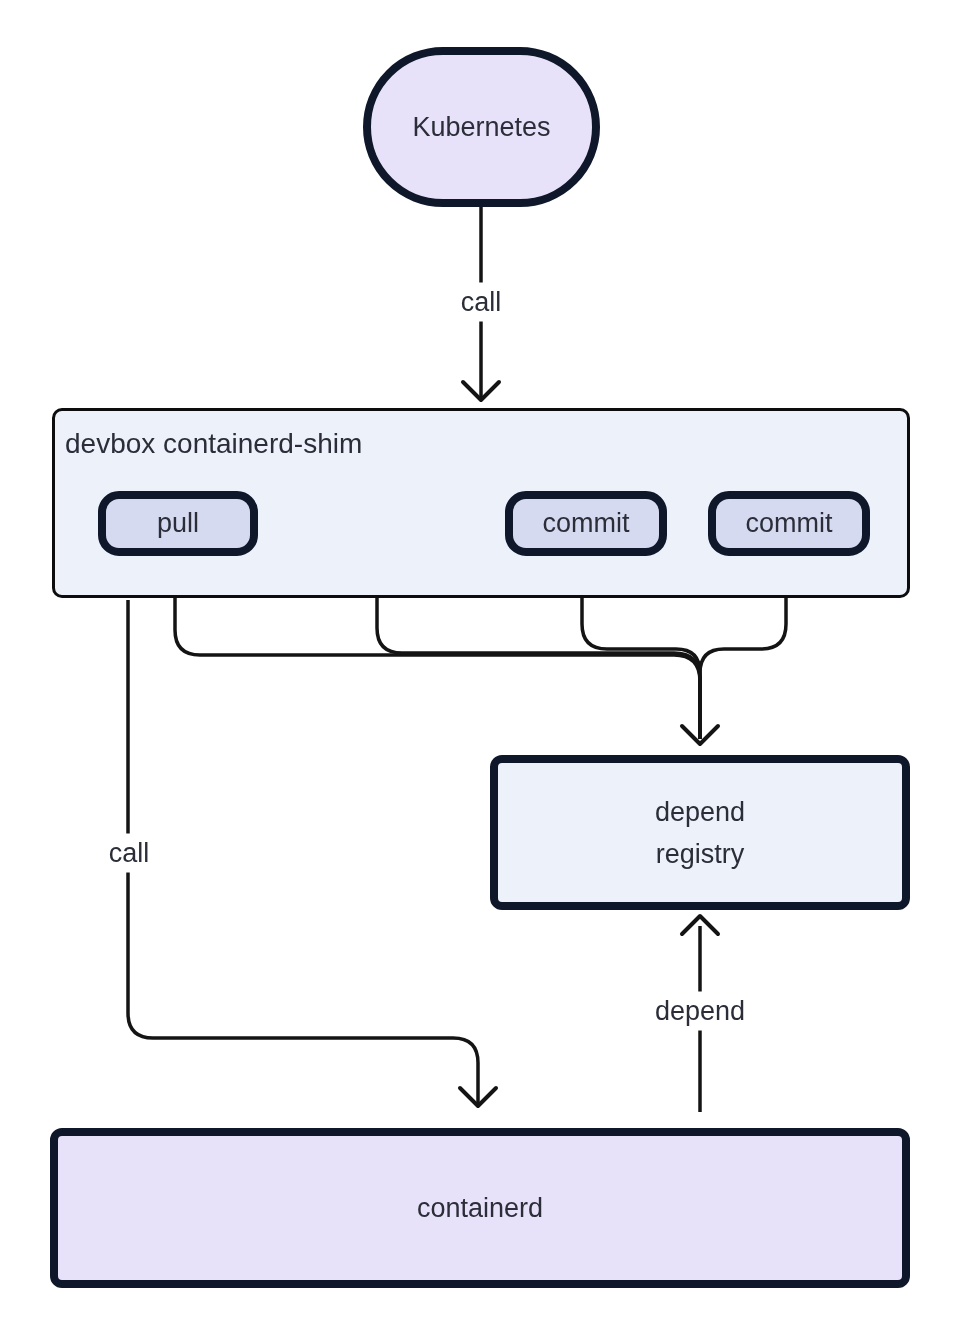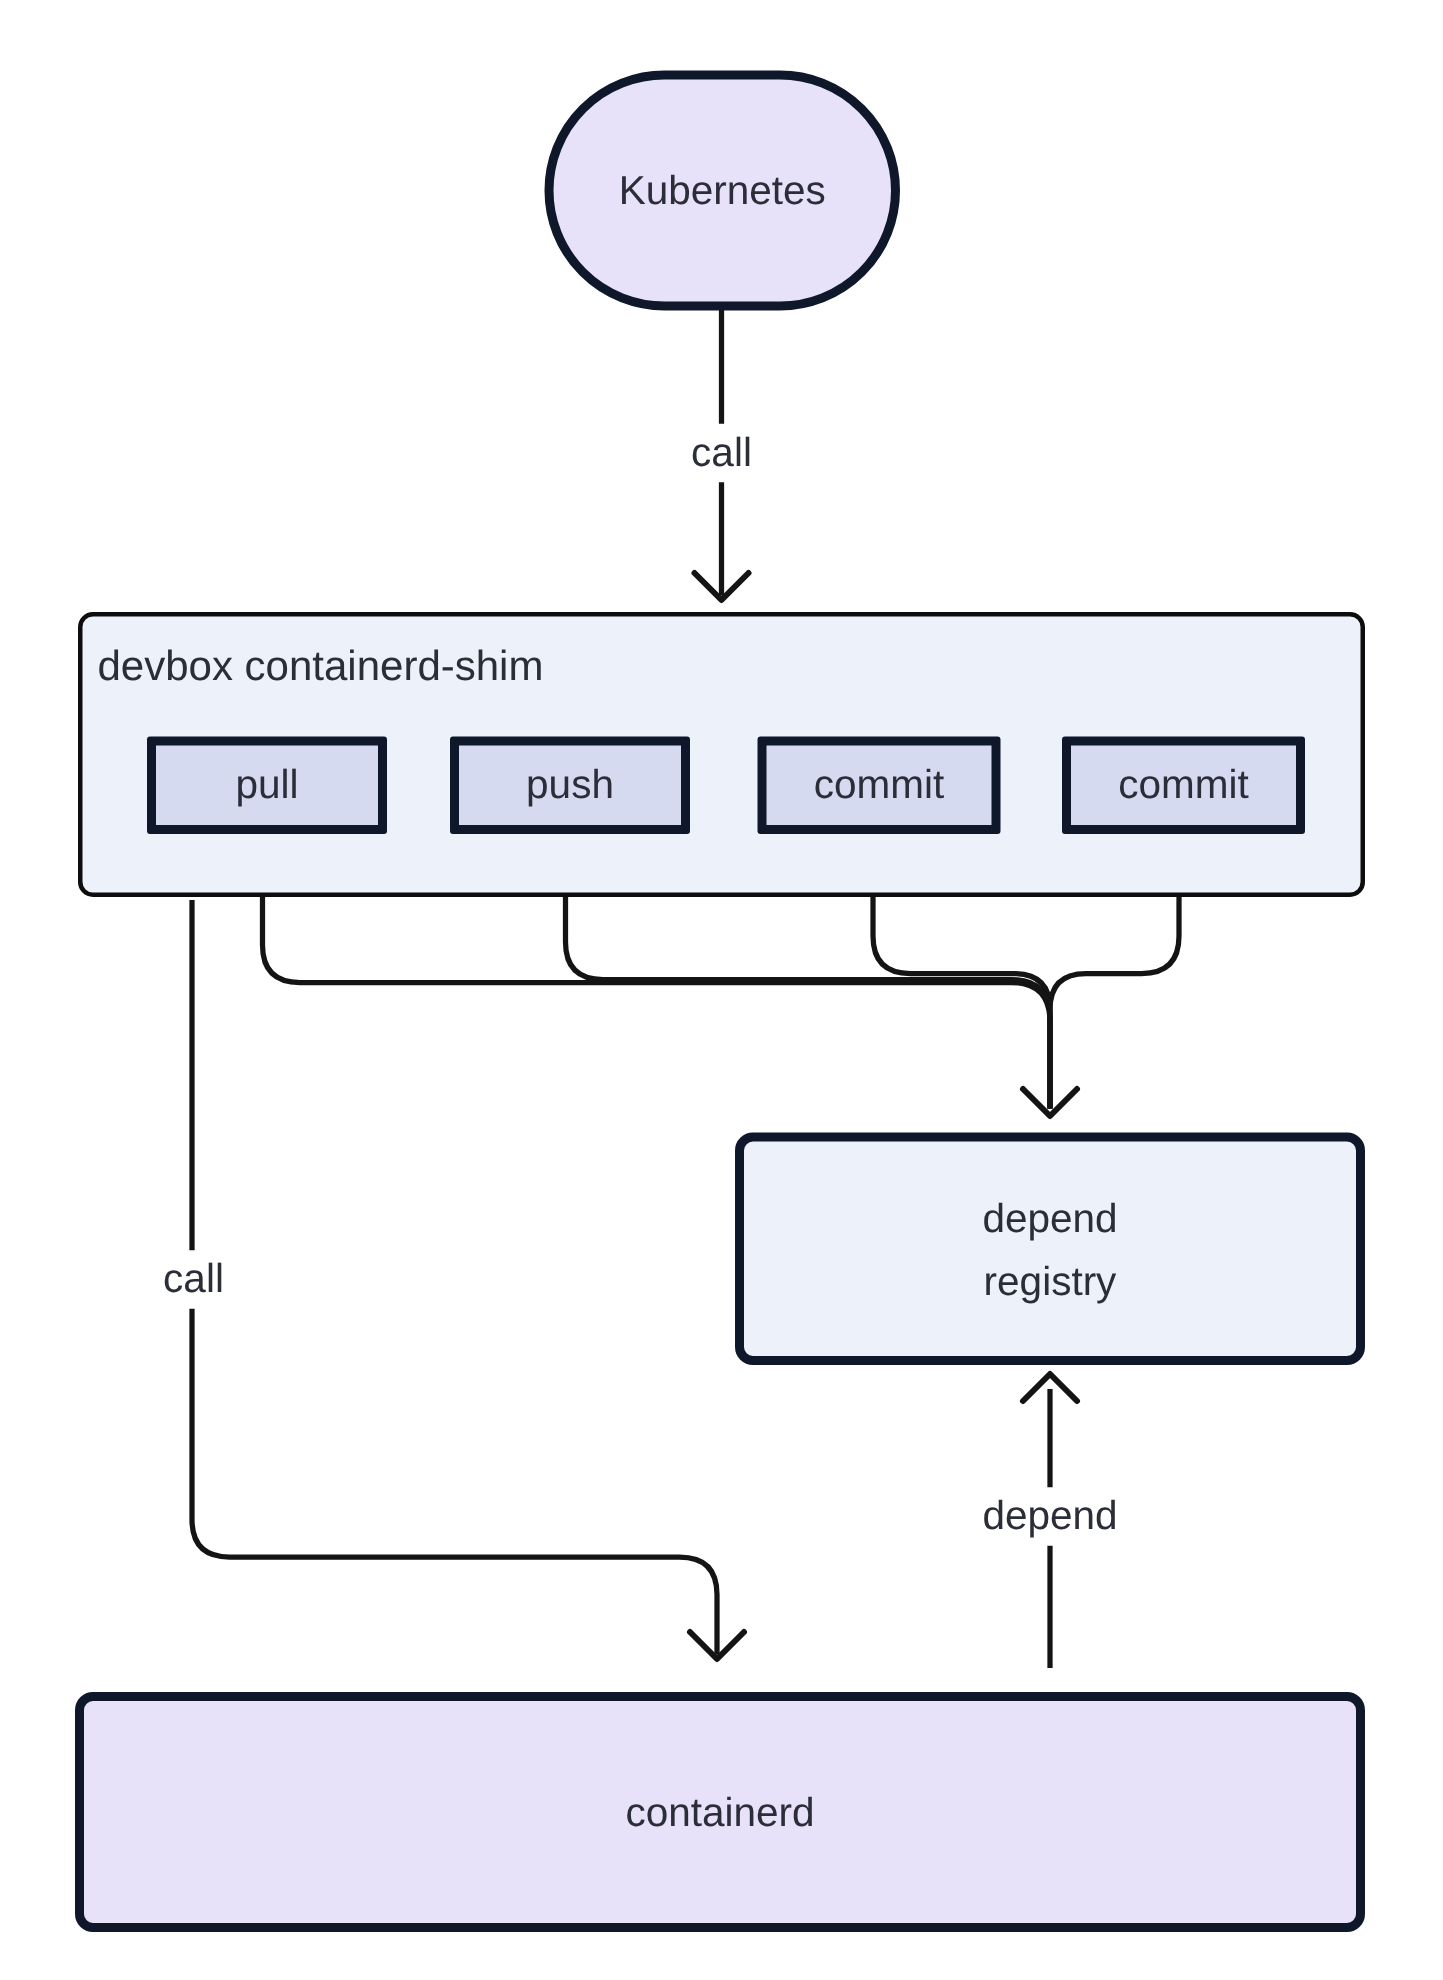--- a/index.html
+++ b/index.html
@@ -29,21 +29,21 @@
     stroke-width: 3.5;
   }
   .edges-layer path.arrowhead {
     stroke-width: 4;
     stroke-linecap: round;
     stroke-linejoin: round;
   }
   .node {
     position: absolute;
     box-sizing: border-box;
-    border: 6px solid #0f172a;
+    border: 8px solid #0f172a;
     display: flex;
     align-items: center;
     justify-content: center;
     text-align: center;
     font-size: 27px;
     color: #2b2e38;
   }
   .node-stadium {
     left: 363px;
     top: 47px;
@@ -67,21 +67,21 @@
     position: absolute;
     left: 10px;
     top: 17px;
     font-size: 28px;
     color: #2b2e38;
     white-space: nowrap;
   }
   .node-op {
     top: 80px;
     height: 65px;
-    border-radius: 2px;
+    border-radius: 21px;
     background: #d5daf0;
     font-size: 27px;
   }
   .node-pull   { left: 43px;  width: 160px; }
   .node-push   { left: 245px; width: 160px; }
   .node-commit { left: 450px; width: 162px; text-align: center; }
   .node-delete { left: 653px; width: 162px; }
   .node-registry {
     left: 490px;
     top: 755px;
@@ -139,23 +139,20 @@
 
   <div class="node node-stadium">
     <span>Kubernetes</span>
   </div>
 
   <div class="subgraph">
     <div class="subgraph-title">devbox containerd-shim</div>
     <div class="node node-op node-pull">
       <span>pull</span>
     </div>
-    <div class="node node-op node-push">
-      <span>push</span>
-    </div>
     <div class="node node-op node-commit">
       <span>commit</span>
     </div>
     <div class="node node-op node-delete">
       <span>commit</span>
     </div>
   </div>
 
   <div class="node node-registry">
     <span>depend</span>

